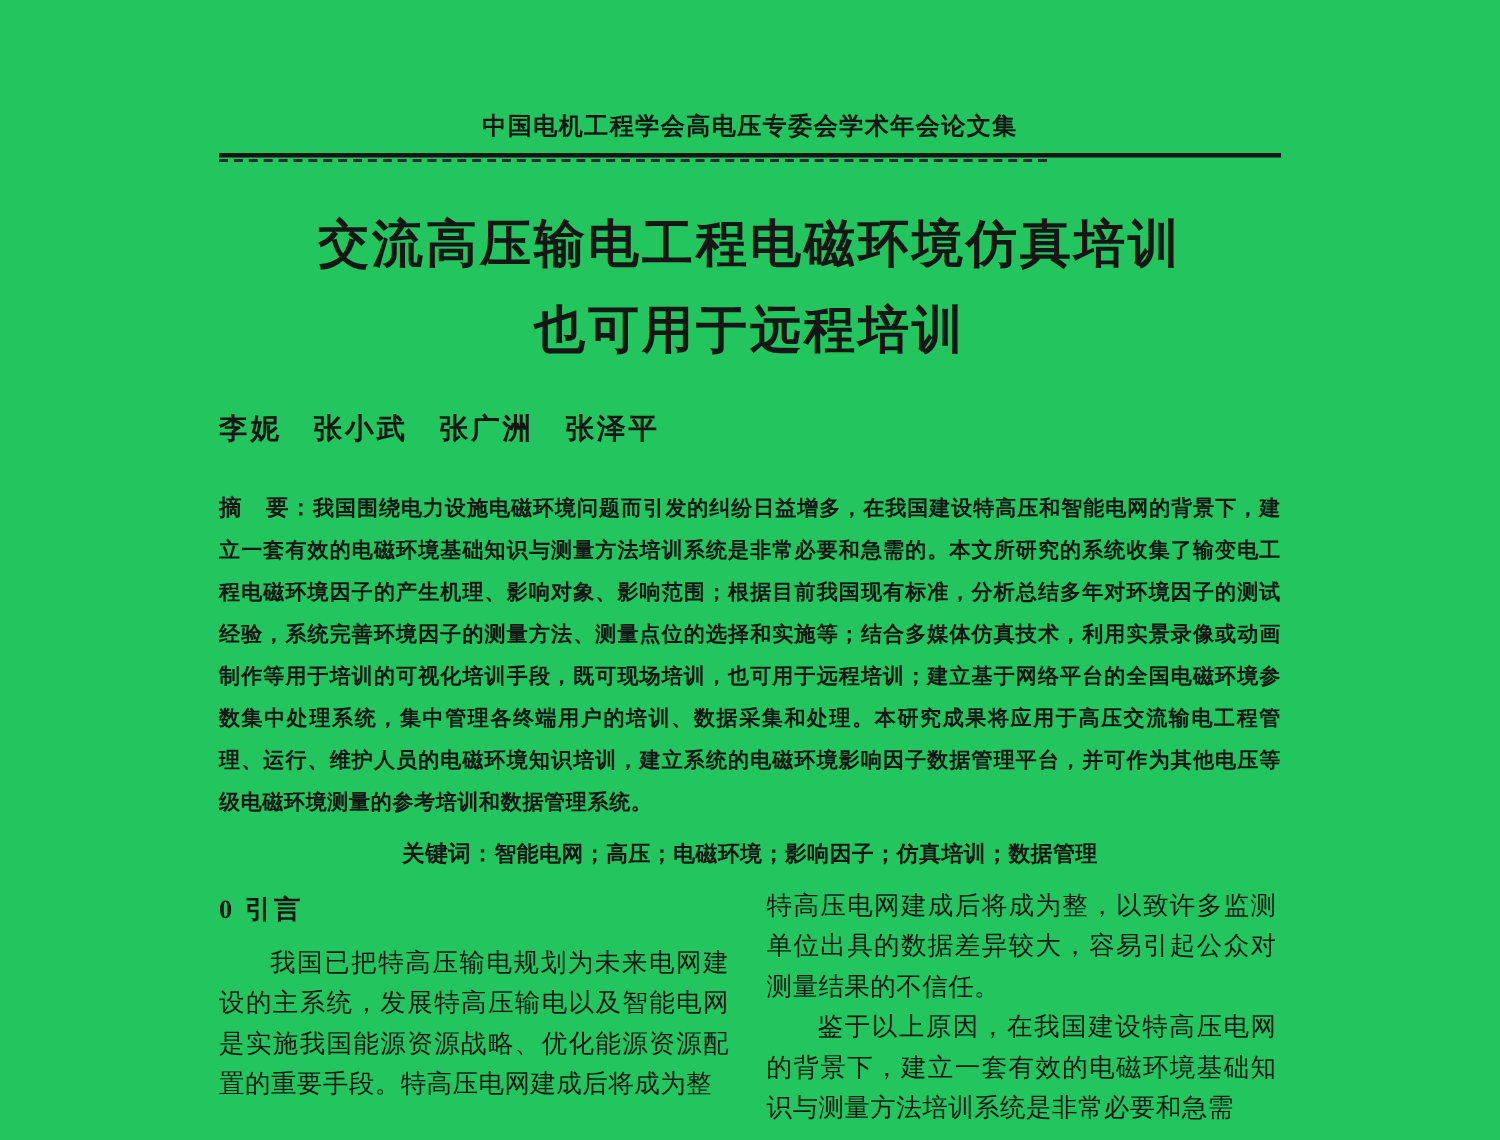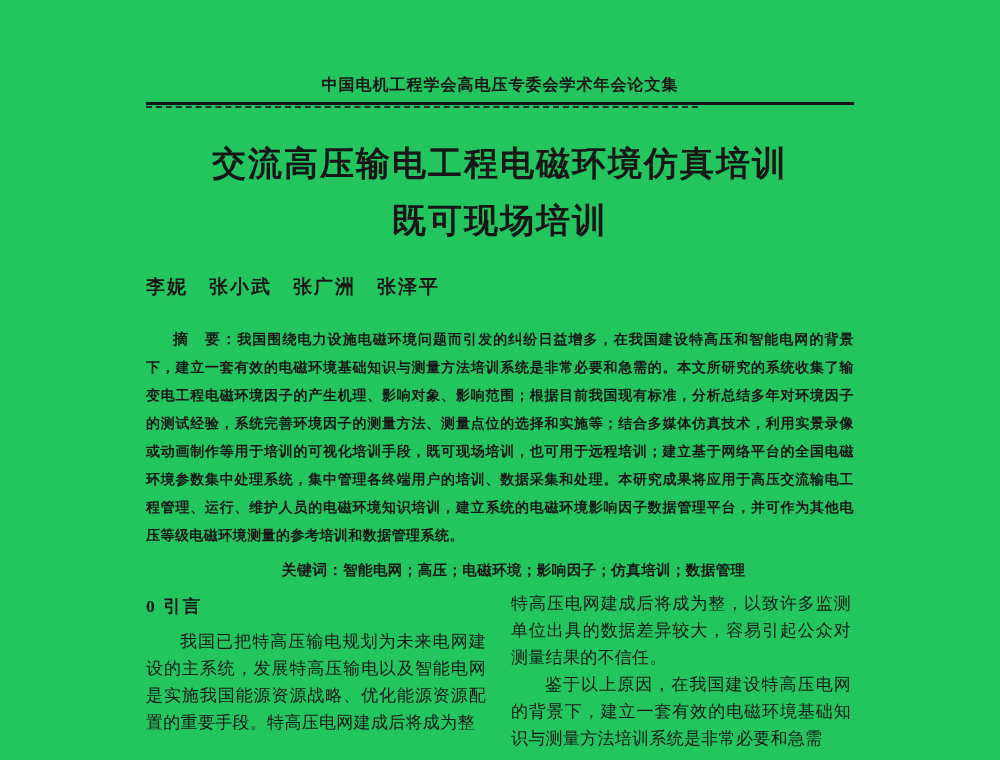--- a/index.html
+++ b/index.html
@@ -76,21 +76,20 @@
     line-height: 28px;
     letter-spacing: 0.45px;
     text-align: justify;
     margin-bottom: 0;
   }
   .abstract .label,
   .keywords .label {
     font-family: "Liberation Sans", sans-serif;
     font-weight: bold;
     font-size: 15px;
-    margin-left: 27px;
   }
   .keywords {
     margin-top: 8px;
     margin-bottom: 0;
     font-size: 14.5px;
     font-weight: bold;
     letter-spacing: 0.4px;
     line-height: 24px;
     text-align: center;
   }
@@ -127,21 +126,21 @@
 <div class="page">
   <div class="content">
 
     <div class="running-head">中国电机工程学会高电压专委会学术年会论文集</div>
 
     <div class="rule"></div>
     <div class="rule-artifact"></div>
 
     <h1 class="paper-title">
       <span class="t-line">交流高压输电工程电磁环境仿真培训</span>
-      <span class="t-line">既可现场培训</span>
+      <span class="t-line">也可用于远程培训</span>
     </h1>
 
     <div class="authors">李妮　张小武　张广洲　张泽平</div>
 
 
     <p class="abstract">
       <span class="label">摘　要：</span><span>我国围绕电力设施电磁环境问题而引发的纠纷日益增多，在我国建设特高压和智能电网的背景下，建立一套有效的电磁环境基础知识与测量方法培训系统是非常必要和急需的。本文所研究的系统收集了输变电工程电磁环境因子的产生机理、影响对象、影响范围；根据目前我国现有标准，分析总结多年对环境因子的测试经验，系统完善环境因子的测量方法、测量点位的选择和实施等；结合多媒体仿真技术，利用实景录像或动画制作等用于培训的可视化培训手段，既可现场培训，也可用于远程培训；建立基于网络平台的全国电磁环境参数集中处理系统，集中管理各终端用户的培训、数据采集和处理。本研究成果将应用于高压交流输电工程管理、运行、维护人员的电磁环境知识培训，建立系统的电磁环境影响因子数据管理平台，并可作为其他电压等级电磁环境测量的参考培训和数据管理系统。</span>
     </p>
 
     <p class="keywords">

